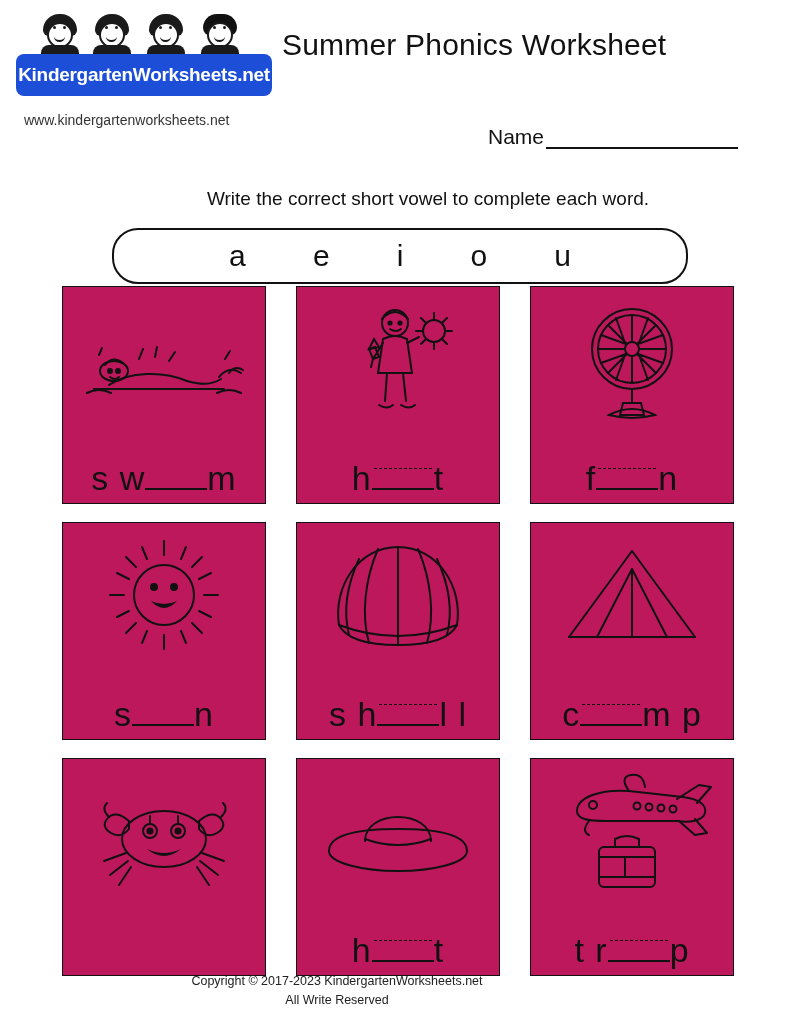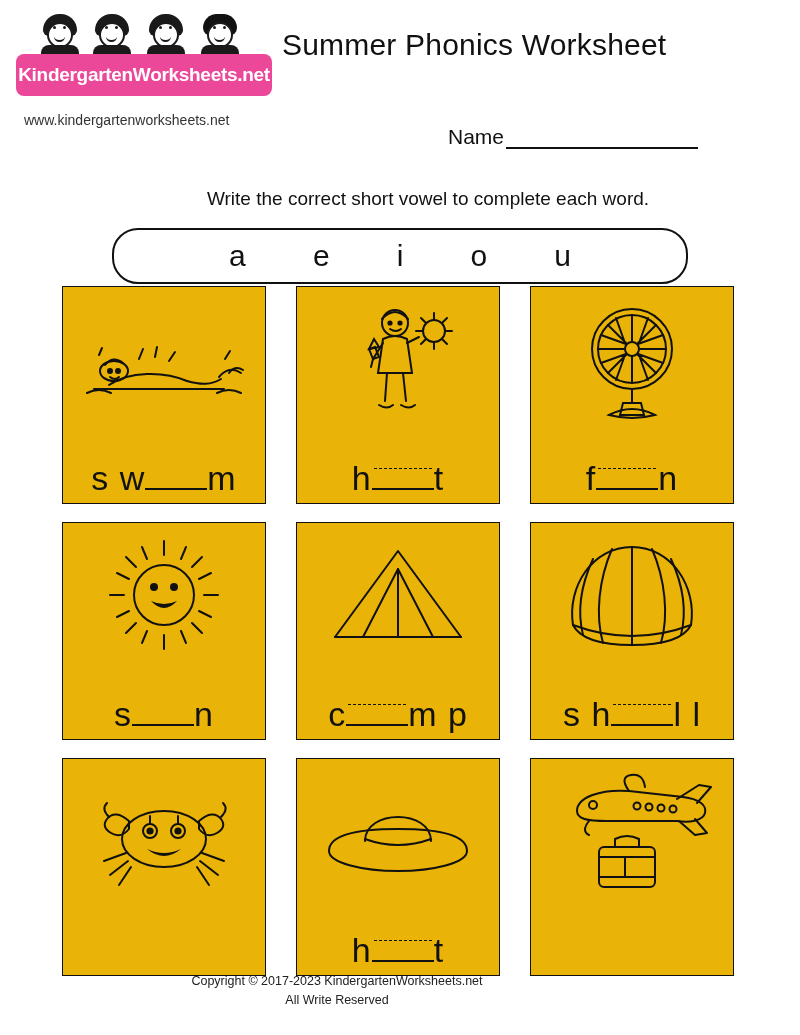--- a/index.html
+++ b/index.html
@@ -85,21 +85,21 @@
   .kid.k3 { left: 106px; }
   .kid.k4 { left: 160px; }
   .kid.k4 .hair { border-radius: 17px 17px 10px 10px; background:#111; }
 
   .logo-banner {
     position: absolute;
     left: 0px;
     top: 40px;
     width: 256px;
     height: 42px;
-    background: #ec4899;
+    background: #1d4ed8;
     border-radius: 8px;
     display: flex;
     align-items: center;
     justify-content: center;
   }
   .logo-banner .txt {
     color: #ffffff;
     font-weight: bold;
     font-size: 19px;
     letter-spacing: -0.3px;
@@ -129,20 +129,21 @@
   .name-row {
     position: absolute;
     left: 448px;
     top: 125px;
     display: flex;
     align-items: flex-end;
   }
   .name-label {
     font-size: 21px;
     color: #111111;
+    margin-left: 40px;
   }
   .name-line {
     width: 192px;
     border-bottom: 2px solid #111111;
     margin-left: 2px;
     height: 20px;
   }
 
   
   .instruction {
@@ -194,21 +195,21 @@
     grid-template-rows: repeat(3, 222px);
     column-gap: 30px;
     row-gap: 14px;
   }
   .cell {
     width: 204px;
     height: 218px;
     border: 1.5px solid #111111;
     box-sizing: border-box;
     position: relative;
-    background: #eab308;
+    background: #be185d;
   }
   .art {
     position: absolute;
     left: 0; top: 6px;
     width: 100%;
     height: 140px;
   }
   .art svg { display: block; margin: 0 auto; }
 
   .word {
@@ -407,42 +408,42 @@
       </svg>
     </div>
     <div class="word">
       <span class="pre">s</span><span class="blank" style="width:62px;"><span class="uline"></span></span><span class="post">n</span>
     </div>
   </div>
 
   <div class="cell">
     <div class="art">
       <svg width="190" height="140" viewBox="0 0 190 140" fill="none" stroke="#111" stroke-width="2" stroke-linecap="round" stroke-linejoin="round">
+        <path d="M95 18 C55 18, 30 58, 36 96 C44 112, 70 116, 95 116 C120 116, 146 112, 154 96 C160 58, 135 18, 95 18 Z"></path>
+        <path d="M95 18 v98 M75 20 C62 50, 58 86, 66 114 M115 20 C128 50, 132 86, 124 114
+                 M56 30 C44 56, 40 82, 46 106 M134 30 C146 56, 150 82, 144 106"></path>
+        <path d="M36 96 q59 22 118 0"></path>
+      </svg>
+    </div>
+    <div class="word">
+      <span class="pre">s h</span><span class="blank" style="width:62px;"><span class="dash"></span><span class="uline"></span></span><span class="post">l l</span>
+    </div>
+  </div>
+
+  <div class="cell">
+    <div class="art">
+      <svg width="190" height="140" viewBox="0 0 190 140" fill="none" stroke="#111" stroke-width="2" stroke-linecap="round" stroke-linejoin="round">
         <path d="M95 22 L158 108 H32 Z"></path>
         <path d="M95 40 L130 108 M95 40 L60 108"></path>
         <path d="M95 40 v68"></path>
         <path d="M32 108 h126"></path>
       </svg>
     </div>
     <div class="word">
       <span class="pre">c</span><span class="blank" style="width:62px;"><span class="dash"></span><span class="uline"></span></span><span class="post">m p</span>
-    </div>
-  </div>
-
-  <div class="cell">
-    <div class="art">
-      <svg width="190" height="140" viewBox="0 0 190 140" fill="none" stroke="#111" stroke-width="2" stroke-linecap="round" stroke-linejoin="round">
-        <path d="M95 18 C55 18, 30 58, 36 96 C44 112, 70 116, 95 116 C120 116, 146 112, 154 96 C160 58, 135 18, 95 18 Z"></path>
-        <path d="M95 18 v98 M75 20 C62 50, 58 86, 66 114 M115 20 C128 50, 132 86, 124 114
-                 M56 30 C44 56, 40 82, 46 106 M134 30 C146 56, 150 82, 144 106"></path>
-        <path d="M36 96 q59 22 118 0"></path>
-      </svg>
-    </div>
-    <div class="word">
-      <span class="pre">s h</span><span class="blank" style="width:62px;"><span class="dash"></span><span class="uline"></span></span><span class="post">l l</span>
     </div>
   </div>
 
   <div class="cell">
     <div class="art">
       <svg width="190" height="140" viewBox="0 0 190 140" fill="none" stroke="#111" stroke-width="2" stroke-linecap="round" stroke-linejoin="round">
         <ellipse cx="95" cy="74" rx="42" ry="28"></ellipse>
         <circle cx="81" cy="66" r="7"></circle>
           <circle cx="81" cy="66" r="2.6" fill="#111"></circle>
         <circle cx="109" cy="66" r="7"></circle>
@@ -483,20 +484,23 @@
         <path d="M92 26 q-10 -14, 2 -16 q12 -2, 14 12"></path>
         <path d="M140 34 l22 -14 l12 2 l-14 16"></path>
         <path d="M142 56 l16 14 l12 -2 l-12 -14"></path>
         <path d="M52 56 q-8 10 0 14"></path>
         <rect x="62" y="82" width="56" height="40" rx="5"></rect>
         <path d="M78 82 v-8 q12 -6 24 0 v8"></path>
         <path d="M62 92 h56 M62 112 h56"></path>
         <path d="M88 92 v20"></path>
       </svg>
     </div>
+    <div class="word">
+      <span class="pre">t r</span><span class="blank" style="width:62px;"><span class="dash"></span><span class="uline"></span></span><span class="post">p</span>
+    </div>
   </div>
 
 </div>
 
 <div class="footer">
   <div>Copyright © 2017-2023 KindergartenWorksheets.net</div>
   <div>All Write Reserved</div>
 </div>
 
 </body></html>

